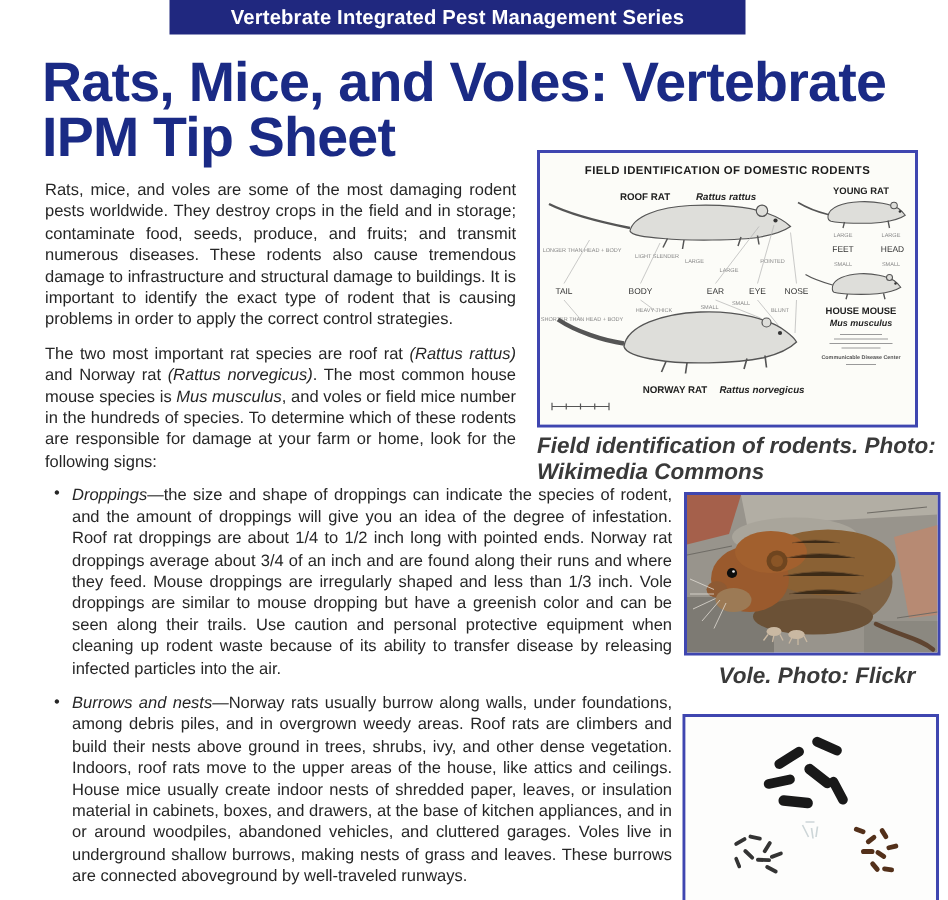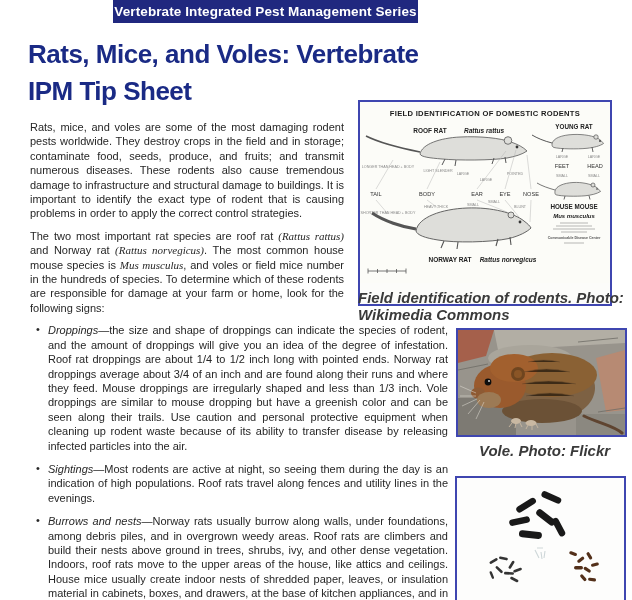--- a/index.html
+++ b/index.html
@@ -1,42 +1,42 @@
 <!DOCTYPE html>
 <html><head>
 <meta charset="utf-8">
 <style>
   html,body{margin:0;padding:0;}
   body{width:632px;height:600px;overflow:hidden;background:#ffffff;
        font-family:"Liberation Sans", sans-serif;-webkit-font-smoothing:antialiased;}
   .page{position:relative;width:632px;height:600px;background:#fff;overflow:hidden;}
 
   
-  .banner{position:absolute;left:113px;top:0;width:305px;height:23px;
+  .banner{position:absolute;left:113px;top:0;width:384px;height:23px;
           background:#20287f;color:#fff;font-weight:bold;font-size:13.5px;
           display:flex;align-items:center;justify-content:center;letter-spacing:.1px;}
 
   
   .title{position:absolute;left:28px;top:36px;color:#1a2a85;font-weight:bold;
-         font-size:26px;line-height:37px;letter-spacing:-.5px;}
+         font-size:37px;line-height:37px;letter-spacing:-.5px;}
 
   
   .flow{position:absolute;left:30px;top:120px;width:418px;color:#262626;
         font-size:11px;line-height:14.4px;text-align:justify;}
   .wrap-spacer{float:right;width:104px;height:198px;}
   .flow p{margin:0 0 8px 0;}
-  .it{font-style:italic;font-family:Liberation Serif, serif;}
+  .it{font-style:italic;}
   ul.signs{margin:6px 0 0 0;padding:0;list-style:none;}
   ul.signs li{position:relative;padding-left:18px;margin-bottom:9px;}
   ul.signs li::before{content:"\2022";position:absolute;left:6px;top:-1px;font-size:11px;color:#262626;}
   .term{font-weight:normal;font-style:italic;}
 
   
   .fig{position:absolute;border:2px solid #3f46b0;background:#fcfcfa;box-sizing:border-box;}
-  .fig-diagram{left:358px;top:100px;width:254px;height:206px;}
+  .fig-diagram{left:358px;top:100px;width:254px;height:185px;}
   .fig-vole{left:456px;top:328px;width:171px;height:109px;}
   .fig-drop{left:455px;top:476px;width:171px;height:150px;background:#fdfdfc;}
   .caption{position:absolute;font-weight:bold;font-style:italic;font-size:15px;
            color:#3a3a3a;letter-spacing:0;}
   .cap-diagram{left:358px;top:289px;width:270px;}
   .cap-vole{left:456px;top:442px;width:171px;margin-left:23px;}
   svg{display:block;}
 </style>
 </head>
 <body>
@@ -51,21 +51,20 @@
     <div>Rats, Mice, and Voles: Vertebrate</div>
     <div>IPM Tip Sheet</div>
   </div>
 
   <div class="flow">
     <div class="wrap-spacer"></div>
     <p>Rats, mice, and voles are some of the most damaging rodent pests worldwide. They destroy crops in the field and in storage; contaminate food, seeds, produce, and fruits; and transmit numerous diseases. These rodents also cause tremendous damage to infrastructure and structural damage to buildings. It is important to identify the exact type of rodent that is causing problems in order to apply the correct control strategies.</p>
     <p><span>The two most important rat species are roof rat </span><span class="it">(Rattus rattus)</span><span> and Norway rat </span><span class="it">(Rattus norvegicus)</span><span>. The most common house mouse species is </span><span class="it">Mus musculus</span><span>, and voles or field mice number in the hundreds of species. To determine which of these rodents are responsible for damage at your farm or home, look for the following signs:</span></p>
     <ul class="signs">
         <li><span class="term">Droppings</span><span>—the size and shape of droppings can indicate the species of rodent, and the amount of droppings will give you an idea of the degree of infestation. Roof rat droppings are about 1/4 to 1/2 inch long with pointed ends. Norway rat droppings average about 3/4 of an inch and are found along their runs and where they feed. Mouse droppings are irregularly shaped and less than 1/3 inch. Vole droppings are similar to mouse dropping but have a greenish color and can be seen along their trails. Use caution and personal protective equipment when cleaning up rodent waste because of its ability to transfer disease by releasing infected particles into the air.</span></li>
-        <li><span class="term">Sightings</span><span>—Most rodents are active at night, so seeing them during the day is an indication of high populations. Roof rats travel along fences and utility lines in the evenings.</span></li>
         <li><span class="term">Burrows and nests</span><span>—Norway rats usually burrow along walls, under foundations, among debris piles, and in overgrown weedy areas. Roof rats are climbers and build their nests above ground in trees, shrubs, ivy, and other dense vegetation. Indoors, roof rats move to the upper areas of the house, like attics and ceilings. House mice usually create indoor nests of shredded paper, leaves, or insulation material in cabinets, boxes, and drawers, at the base of kitchen appliances, and in or around woodpiles, abandoned vehicles, and cluttered garages. Voles live in underground shallow burrows, making nests of grass and leaves. These burrows are connected aboveground by well-traveled runways.</span></li>
       </ul>
   </div>
 
   <div class="fig fig-diagram">
     <svg width="250" height="181" viewBox="0 0 250 181">
       <rect x="0" y="0" width="250" height="181" fill="#fcfcf8"></rect>
       <text x="125" y="14" text-anchor="middle" font-size="7.6" font-weight="bold" fill="#1b1b1b" letter-spacing="0.3">FIELD IDENTIFICATION OF DOMESTIC RODENTS</text>
 
       <text x="70" y="31" text-anchor="middle" font-size="6.5" font-weight="bold" fill="#222">ROOF RAT</text>

